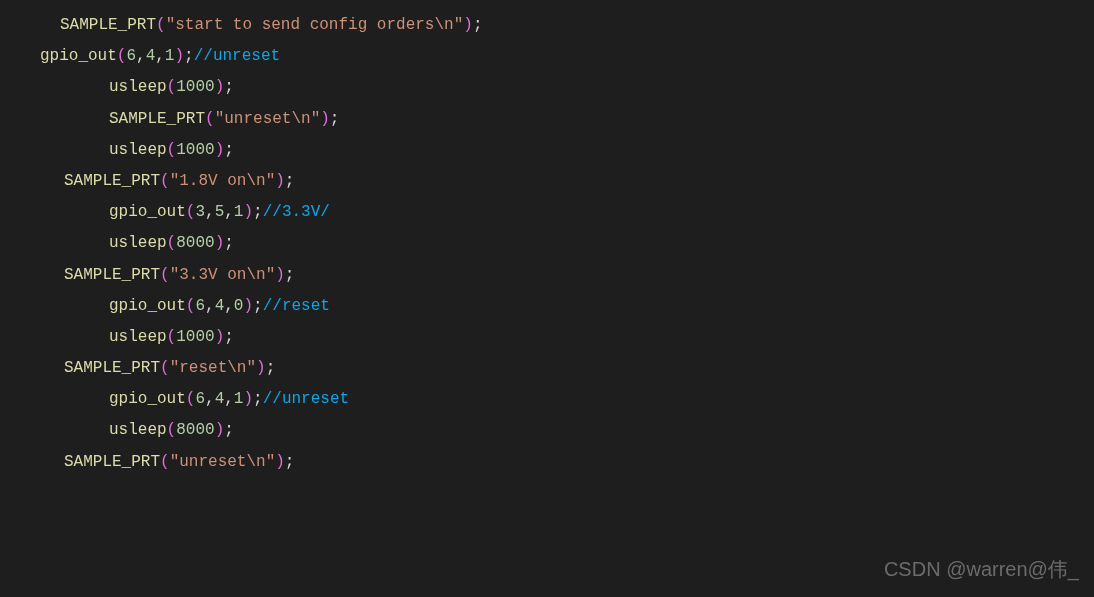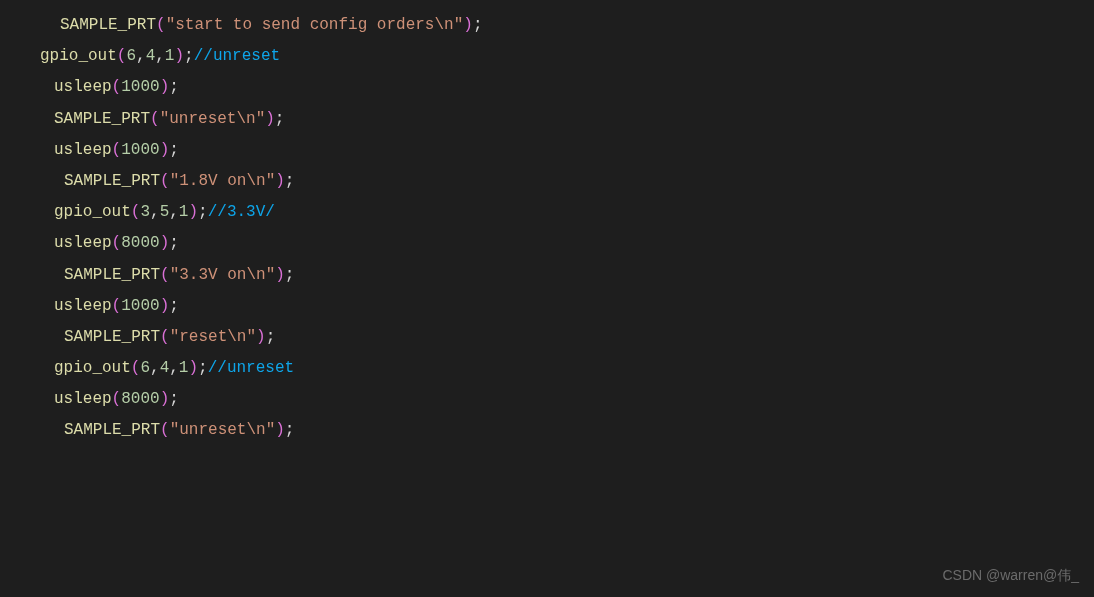--- a/index.html
+++ b/index.html
@@ -20,51 +20,52 @@
       overflow: hidden;
     }
     .code-container {
       padding-left: 0;
     }
     .line {
       white-space: pre;
       padding-left: 40px;
     }
     .indent-1 { padding-left: 60px; }
-    .indent-2 { padding-left: 54px; }
+    .indent-2 { padding-left: 82px; margin-left: 27px; }
     .indent-3 { padding-left: 64px; }
     .func-call { color: #dcdcaa; text-align: center; }
     .paren-pink { color: #da70d6; }
     .string { color: #ce9178; }
     .number { color: #b5cea8; }
     .comment { color: #0ea5e9; }
     .semicolon { color: #d4d4d4; }
     .comma { color: #d4d4d4; }
     .watermark {
       position: absolute;
       bottom: 8px;
       right: 15px;
       color: #6b6b6b;
-      font-size: 14px;
+      font-size: 20px;
       font-family: Arial, sans-serif;
     }
   </style>
 </head>
 <body>
 
 <div class="code-container">
   <div class="line indent-1"><span class="func-call">SAMPLE_PRT</span><span class="paren-pink">(</span><span class="string">"start to send config orders\n"</span><span class="paren-pink">)</span><span class="semicolon">;</span></div>
   <div class="line"><span class="func-call">gpio_out</span><span class="paren-pink">(</span><span class="number">6</span><span class="comma">,</span><span class="number">4</span><span class="comma">,</span><span class="number">1</span><span class="paren-pink">)</span><span class="semicolon">;</span><span class="comment">//unreset</span></div>
   <div class="line indent-2"><span class="func-call">usleep</span><span class="paren-pink">(</span><span class="number">1000</span><span class="paren-pink">)</span><span class="semicolon">;</span></div>
   <div class="line indent-2"><span class="func-call">SAMPLE_PRT</span><span class="paren-pink">(</span><span class="string">"unreset\n"</span><span class="paren-pink">)</span><span class="semicolon">;</span></div>
   <div class="line indent-2"><span class="func-call">usleep</span><span class="paren-pink">(</span><span class="number">1000</span><span class="paren-pink">)</span><span class="semicolon">;</span></div>
   <div class="line indent-3"><span class="func-call">SAMPLE_PRT</span><span class="paren-pink">(</span><span class="string">"1.8V on\n"</span><span class="paren-pink">)</span><span class="semicolon">;</span></div>
   <div class="line indent-2"><span class="func-call">gpio_out</span><span class="paren-pink">(</span><span class="number">3</span><span class="comma">,</span><span class="number">5</span><span class="comma">,</span><span class="number">1</span><span class="paren-pink">)</span><span class="semicolon">;</span><span class="comment">//3.3V/</span></div>
   <div class="line indent-2"><span class="func-call">usleep</span><span class="paren-pink">(</span><span class="number">8000</span><span class="paren-pink">)</span><span class="semicolon">;</span></div>
   <div class="line indent-3"><span class="func-call">SAMPLE_PRT</span><span class="paren-pink">(</span><span class="string">"3.3V on\n"</span><span class="paren-pink">)</span><span class="semicolon">;</span></div>
+  <div class="line indent-2"><span class="func-call">gpio_out</span><span class="paren-pink">(</span><span class="number">6</span><span class="comma">,</span><span class="number">4</span><span class="comma">,</span><span class="number">0</span><span class="paren-pink">)</span><span class="semicolon">;</span><span class="comment">//reset</span></div>
   <div class="line indent-2"><span class="func-call">usleep</span><span class="paren-pink">(</span><span class="number">1000</span><span class="paren-pink">)</span><span class="semicolon">;</span></div>
   <div class="line indent-3"><span class="func-call">SAMPLE_PRT</span><span class="paren-pink">(</span><span class="string">"reset\n"</span><span class="paren-pink">)</span><span class="semicolon">;</span></div>
   <div class="line indent-2"><span class="func-call">gpio_out</span><span class="paren-pink">(</span><span class="number">6</span><span class="comma">,</span><span class="number">4</span><span class="comma">,</span><span class="number">1</span><span class="paren-pink">)</span><span class="semicolon">;</span><span class="comment">//unreset</span></div>
   <div class="line indent-2"><span class="func-call">usleep</span><span class="paren-pink">(</span><span class="number">8000</span><span class="paren-pink">)</span><span class="semicolon">;</span></div>
   <div class="line indent-3"><span class="func-call">SAMPLE_PRT</span><span class="paren-pink">(</span><span class="string">"unreset\n"</span><span class="paren-pink">)</span><span class="semicolon">;</span></div>
 </div>
 
 <div class="watermark">CSDN @warren@伟_</div>
 
 </body></html>

